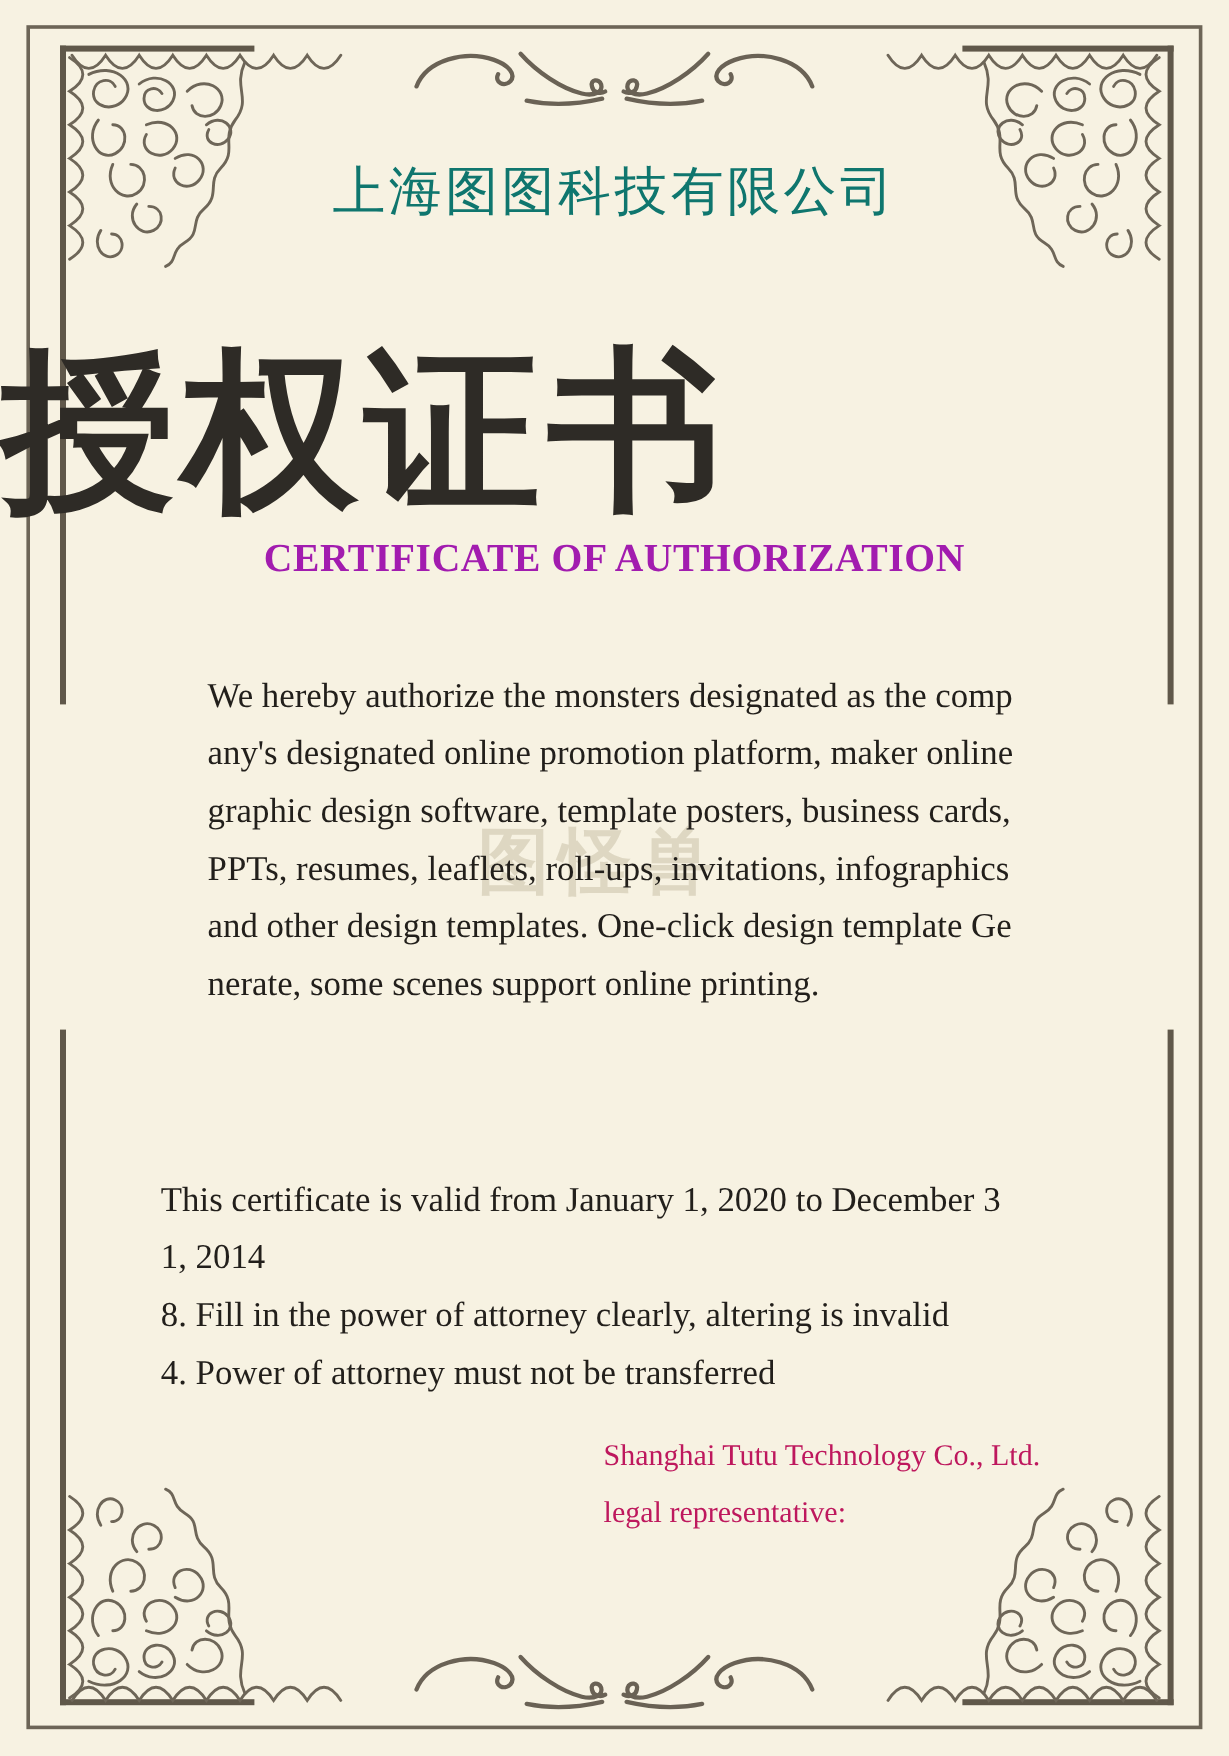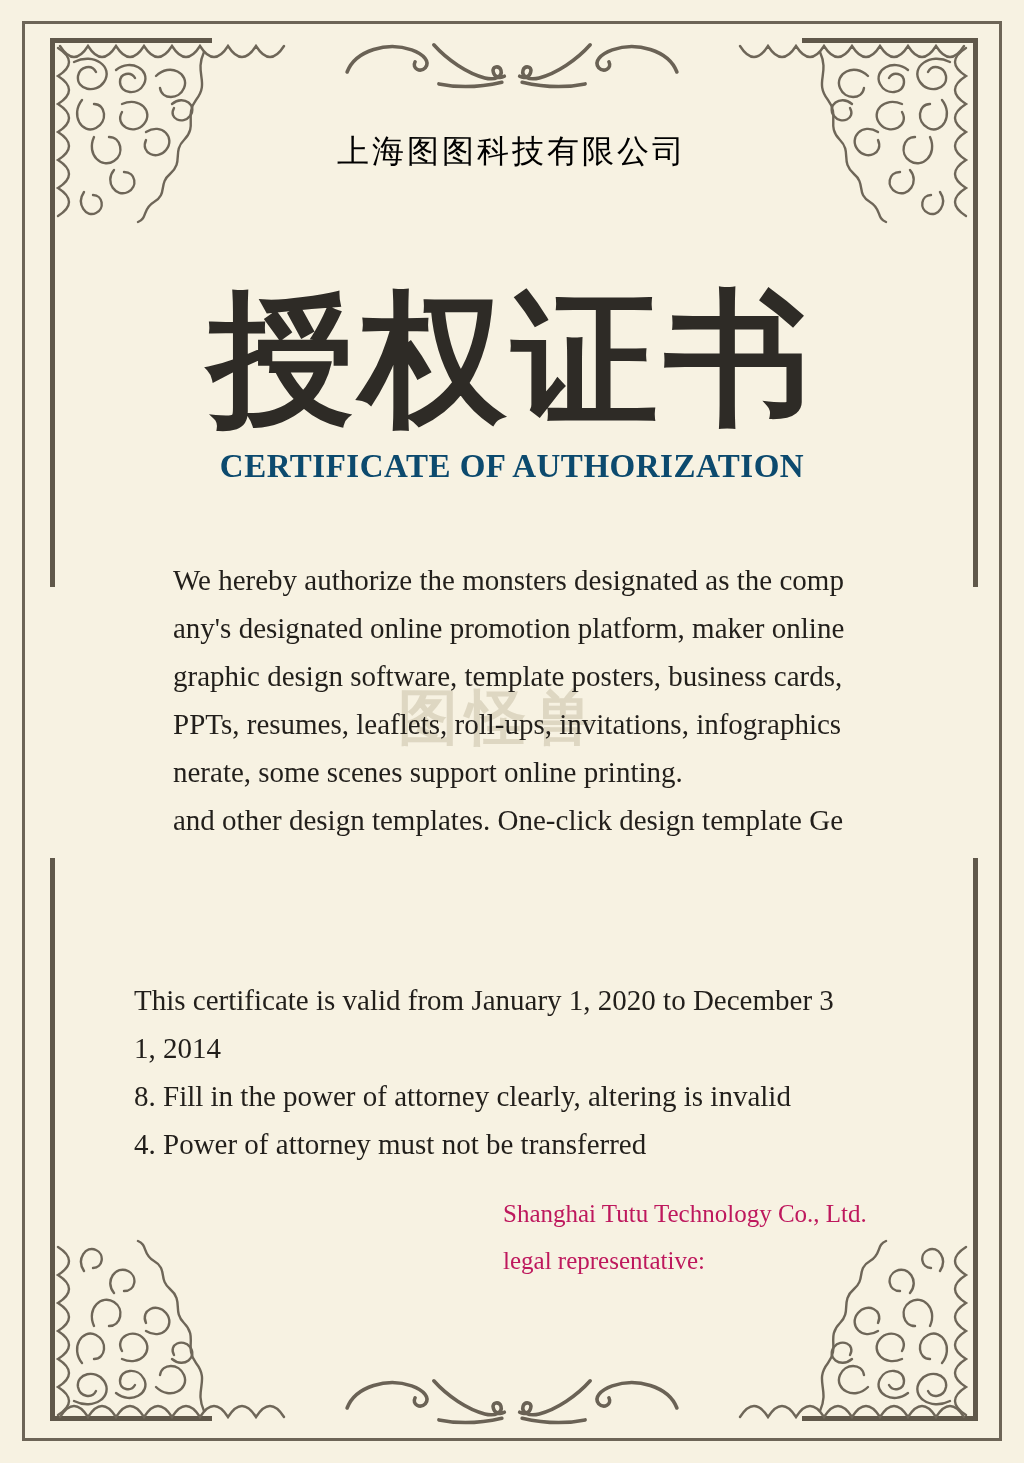--- a/index.html
+++ b/index.html
@@ -55,44 +55,44 @@
   }
   .flourish-top    { top: 38px; }
   .flourish-bottom { top: 1374px; }
 
   
   .company-name {
     position: absolute;
     left: 0; top: 130px;
     width: 100%;
     text-align: center;
-    font-size: 32px;
+    font-size: 44px;
     letter-spacing: 3px;
-    color: #000000;
+    color: #0f766e;
   }
   .title-cn {
     position: absolute;
     left: 0; top: 284px;
     width: 100%;
-    text-align: center;
+    text-align: left;
     font-size: 146px;
     font-weight: bold;
     letter-spacing: 6px;
     line-height: 1.05;
     color: #2e2b26;
   }
   .title-en {
     position: absolute;
     left: 0; top: 448px;
     width: 100%;
     text-align: center;
     font-size: 33px;
     font-weight: bold;
     letter-spacing: 0.5px;
-    color: #0c4a6e;
+    color: #a21caf;
   }
   .body-block {
     position: absolute;
     left: 134px;
     width: 790px;
     font-size: 29px;
     line-height: 48px;
     color: #221f1b;
   }
   .para-authorization { top: 556px; margin-left: 39px; }
@@ -230,22 +230,22 @@
 
   <div class="company-name">上海图图科技有限公司</div>
   <div class="title-cn">授权证书</div>
   <div class="title-en">CERTIFICATE OF AUTHORIZATION</div>
 
   <div class="body-block para-authorization">
     <div class="line">We hereby authorize the monsters designated as the comp</div>
     <div class="line">any's designated online promotion platform, maker online</div>
     <div class="line">graphic design software, template posters, business cards,</div>
     <div class="line">PPTs, resumes, leaflets, roll-ups, invitations, infographics</div>
+    <div class="line">and other design templates. One-click design template Ge</div>
     <div class="line">nerate, some scenes support online printing.</div>
-    <div class="line">and other design templates. One-click design template Ge</div>
   </div>
 
   <div class="body-block para-validity">
     <div class="line">This certificate is valid from January 1, 2020 to December 3</div>
     <div class="line">1, 2014</div>
     <div class="line">8. Fill in the power of attorney clearly, altering is invalid</div>
     <div class="line">4. Power of attorney must not be transferred</div>
   </div>
 
   <div class="signature-block">

